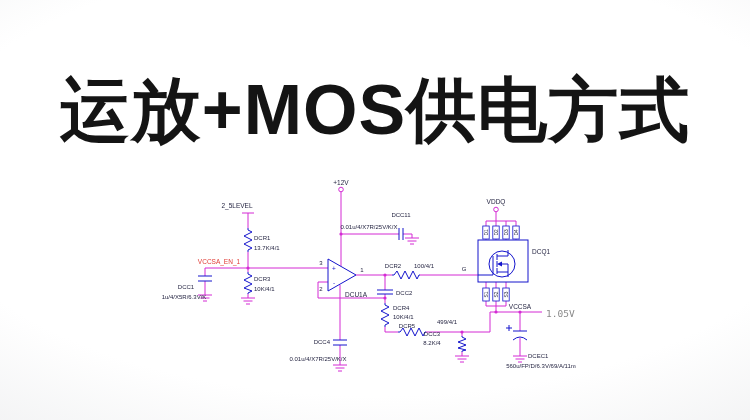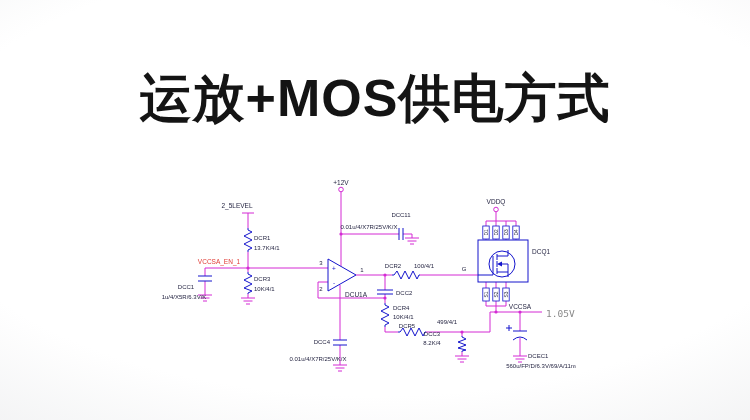--- a/index.html
+++ b/index.html
@@ -7,21 +7,21 @@
     --label:#1f1f3d; --muted:#8a8a8a; --title:#141414; --background-edge:#e7e8ea;
   }
   html,body{margin:0;padding:0;}
   body{
     width:750px;height:420px;overflow:hidden;position:relative;
     font-family:"Liberation Sans",sans-serif;
     background:radial-gradient(ellipse 110% 95% at 50% 42%, #ffffff 55%, var(--background-edge) 100%);
   }
   .page-title{
     position:absolute;left:0;right:0;top:64px;text-align:center;
-    font-size:52px;font-weight:bold;letter-spacing:1px;color:var(--title);
+    font-size:70px;font-weight:bold;letter-spacing:1px;color:var(--title);
     font-family:"Liberation Sans",sans-serif;white-space:nowrap;
   }
   svg{position:absolute;left:0;top:0;}
   .w{stroke:var(--wire);stroke-width:1;fill:none;}
   .c{stroke:var(--component);stroke-width:1;fill:none;}
   .dot{fill:var(--wire);stroke:none;}
   .pinbox{stroke:var(--component);stroke-width:0.8;fill:#ffffff;}
   text{font-family:"Liberation Sans",sans-serif;}
   .lab{fill:var(--label);}
   .red{fill:var(--highlight-net);}

